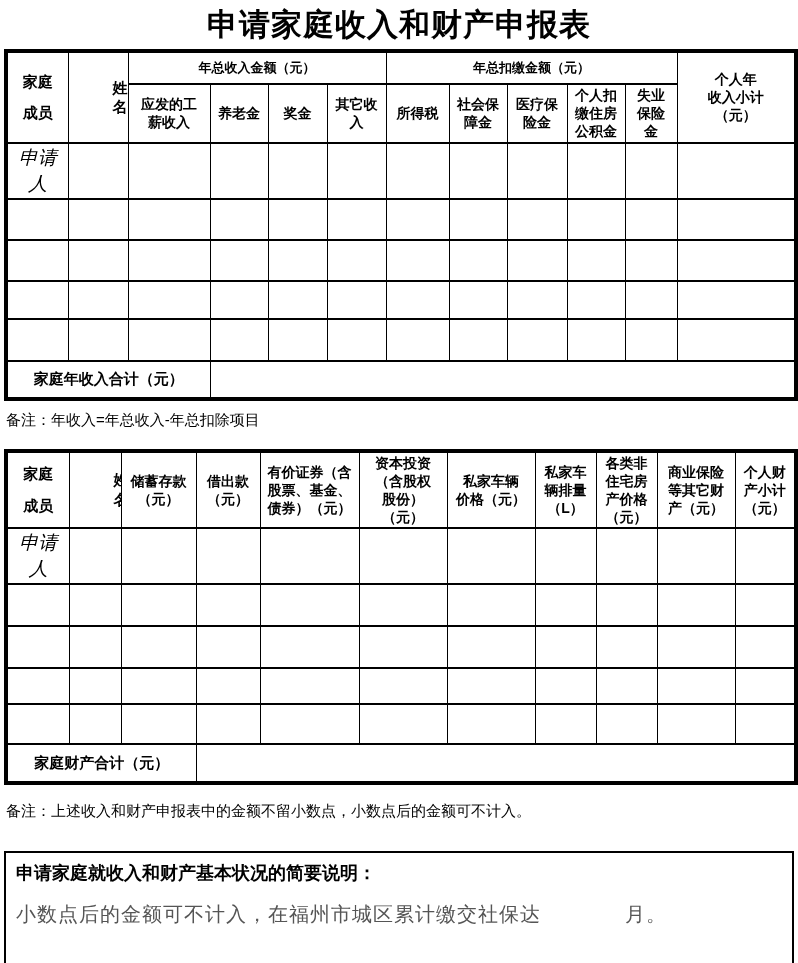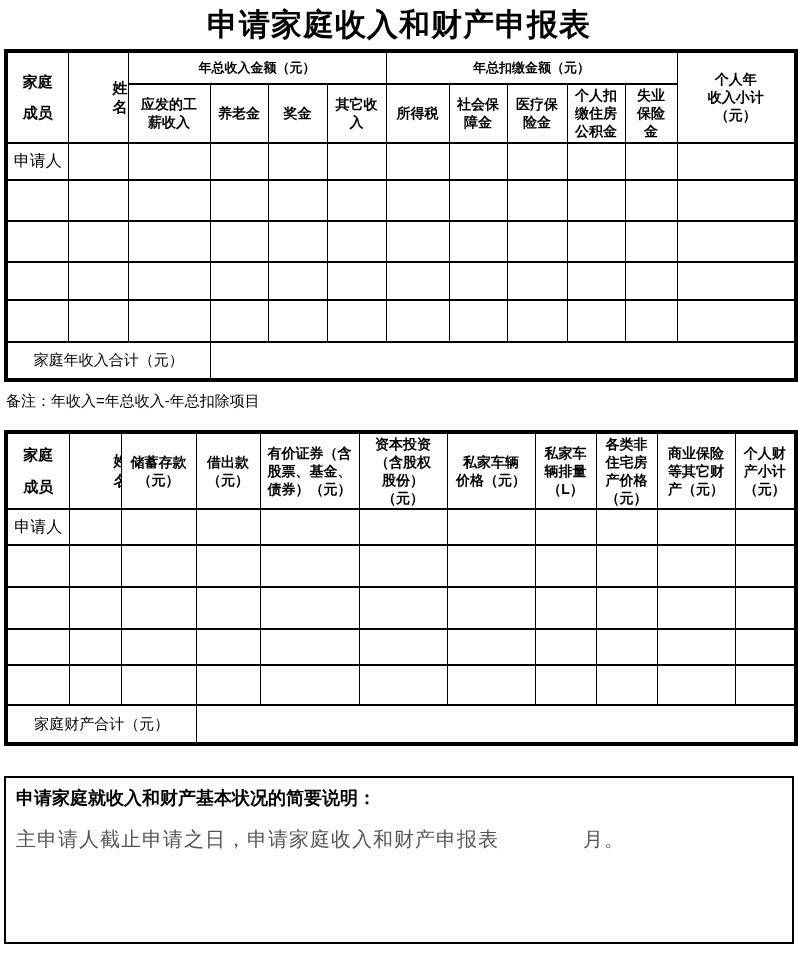--- a/index.html
+++ b/index.html
@@ -36,22 +36,22 @@
   }
   .form th {
     font-size: 14px;
     font-weight: bold;
     line-height: 1.3;
     white-space: pre-line;
   }
   .form th.group { font-size: 13px; }
   .form th.member-col { font-size: 15px; line-height: 2.1; }
   .form th.name-col { font-size: 15px; padding-left: 44px; }
-  .form td.row-label { font-size: 16px; font-weight: normal; }
-  .form td.total-label { font-size: 15px; font-weight: normal; }
+  .form td.row-label { font-size: 19px; font-weight: normal; font-style: italic; }
+  .form td.total-label { font-size: 15px; font-weight: bold; }
   .note {
     font-size: 15px;
     font-weight: normal;
     line-height: 20px;
     margin: 9px 0 0 2px;
   }
   .note.second { margin-top: 16px; }
   .summary-box {
     margin-top: 30px;
     height: 168px;
@@ -312,19 +312,20 @@
           <td></td>
         <td></td>
       </tr>
       <tr style="height:39px">
         <td colspan="3" class="total-label">家庭财产合计（元）</td>
         <td colspan="8"></td>
       </tr>
     </tbody>
   </table>
 
+  <div class="note second">备注：上述收入和财产申报表中的金额不留小数点，小数点后的金额可不计入。</div>
 
   <div class="summary-box">
     <div class="summary-label">申请家庭就收入和财产基本状况的简要说明：</div>
-    <div class="summary-content">主申请人截止申请之日，申请家庭收入和财产申报表　　　　月。</div>
+    <div class="summary-content">小数点后的金额可不计入，在福州市城区累计缴交社保达　　　　月。</div>
   </div>
 
 </div>
 
 </body></html>

